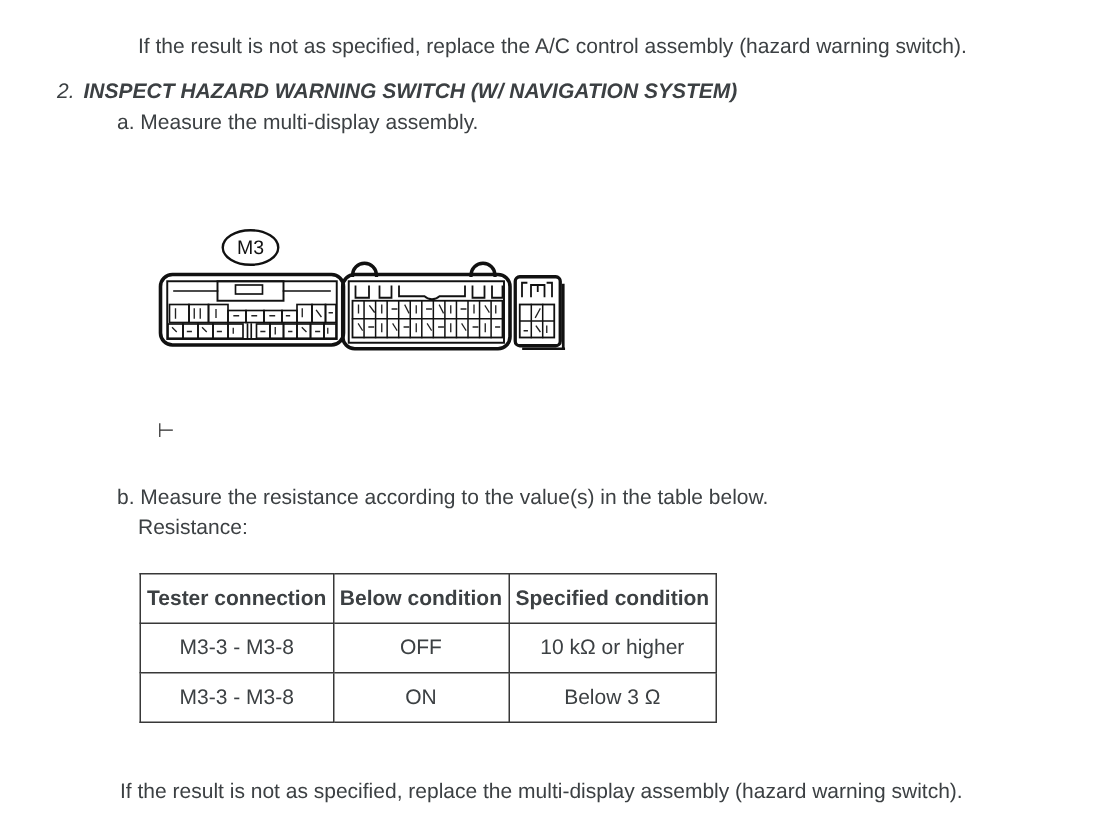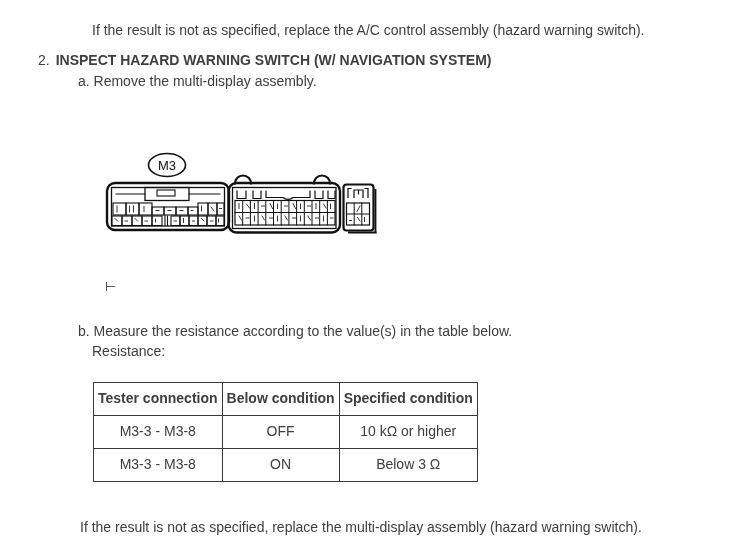--- a/index.html
+++ b/index.html
@@ -28,25 +28,25 @@
   table.spec th{font-weight:bold;height:17px;padding:7px 4px;text-align:center;}
   table.spec td{height:18px;}
   svg{display:block;}
   .stray{font-size:13px;color:#2b2b2b;}
 </style>
 </head>
 <body>
 
 <div class="abs" style="left:92px;top:22px;">If the result is not as specified, replace the A/C control assembly (hazard warning switch).</div>
 
-<div class="abs" style="left:38px;top:52px;">
+<div class="abs" style="left:38px;top:52px;font-style:italic;">
   <span class="step-num">2.</span><span class="bold">INSPECT HAZARD WARNING SWITCH (W/ NAVIGATION SYSTEM)</span>
 </div>
 
-<div class="abs" style="left:78px;top:73px;">a. Remove the multi-display assembly.</div>
+<div class="abs" style="left:78px;top:73px;">a. Measure the multi-display assembly.</div>
 
 <svg class="abs" style="left:100px;top:146px;" width="290" height="100" viewBox="0 0 290 100" fill="none" stroke="#111111" stroke-width="1.2" stroke-linecap="square">
 
   <g>
     <ellipse cx="67" cy="19" rx="18.5" ry="11.5" stroke-width="1.6"></ellipse>
     <text x="67" y="23.5" text-anchor="middle" font-size="13" fill="#111111" stroke="none" font-family="Liberation Sans, sans-serif">M3</text>
   </g>
 
   <g>
     <rect x="7" y="37" width="122" height="47" rx="8" stroke-width="2.4"></rect>

